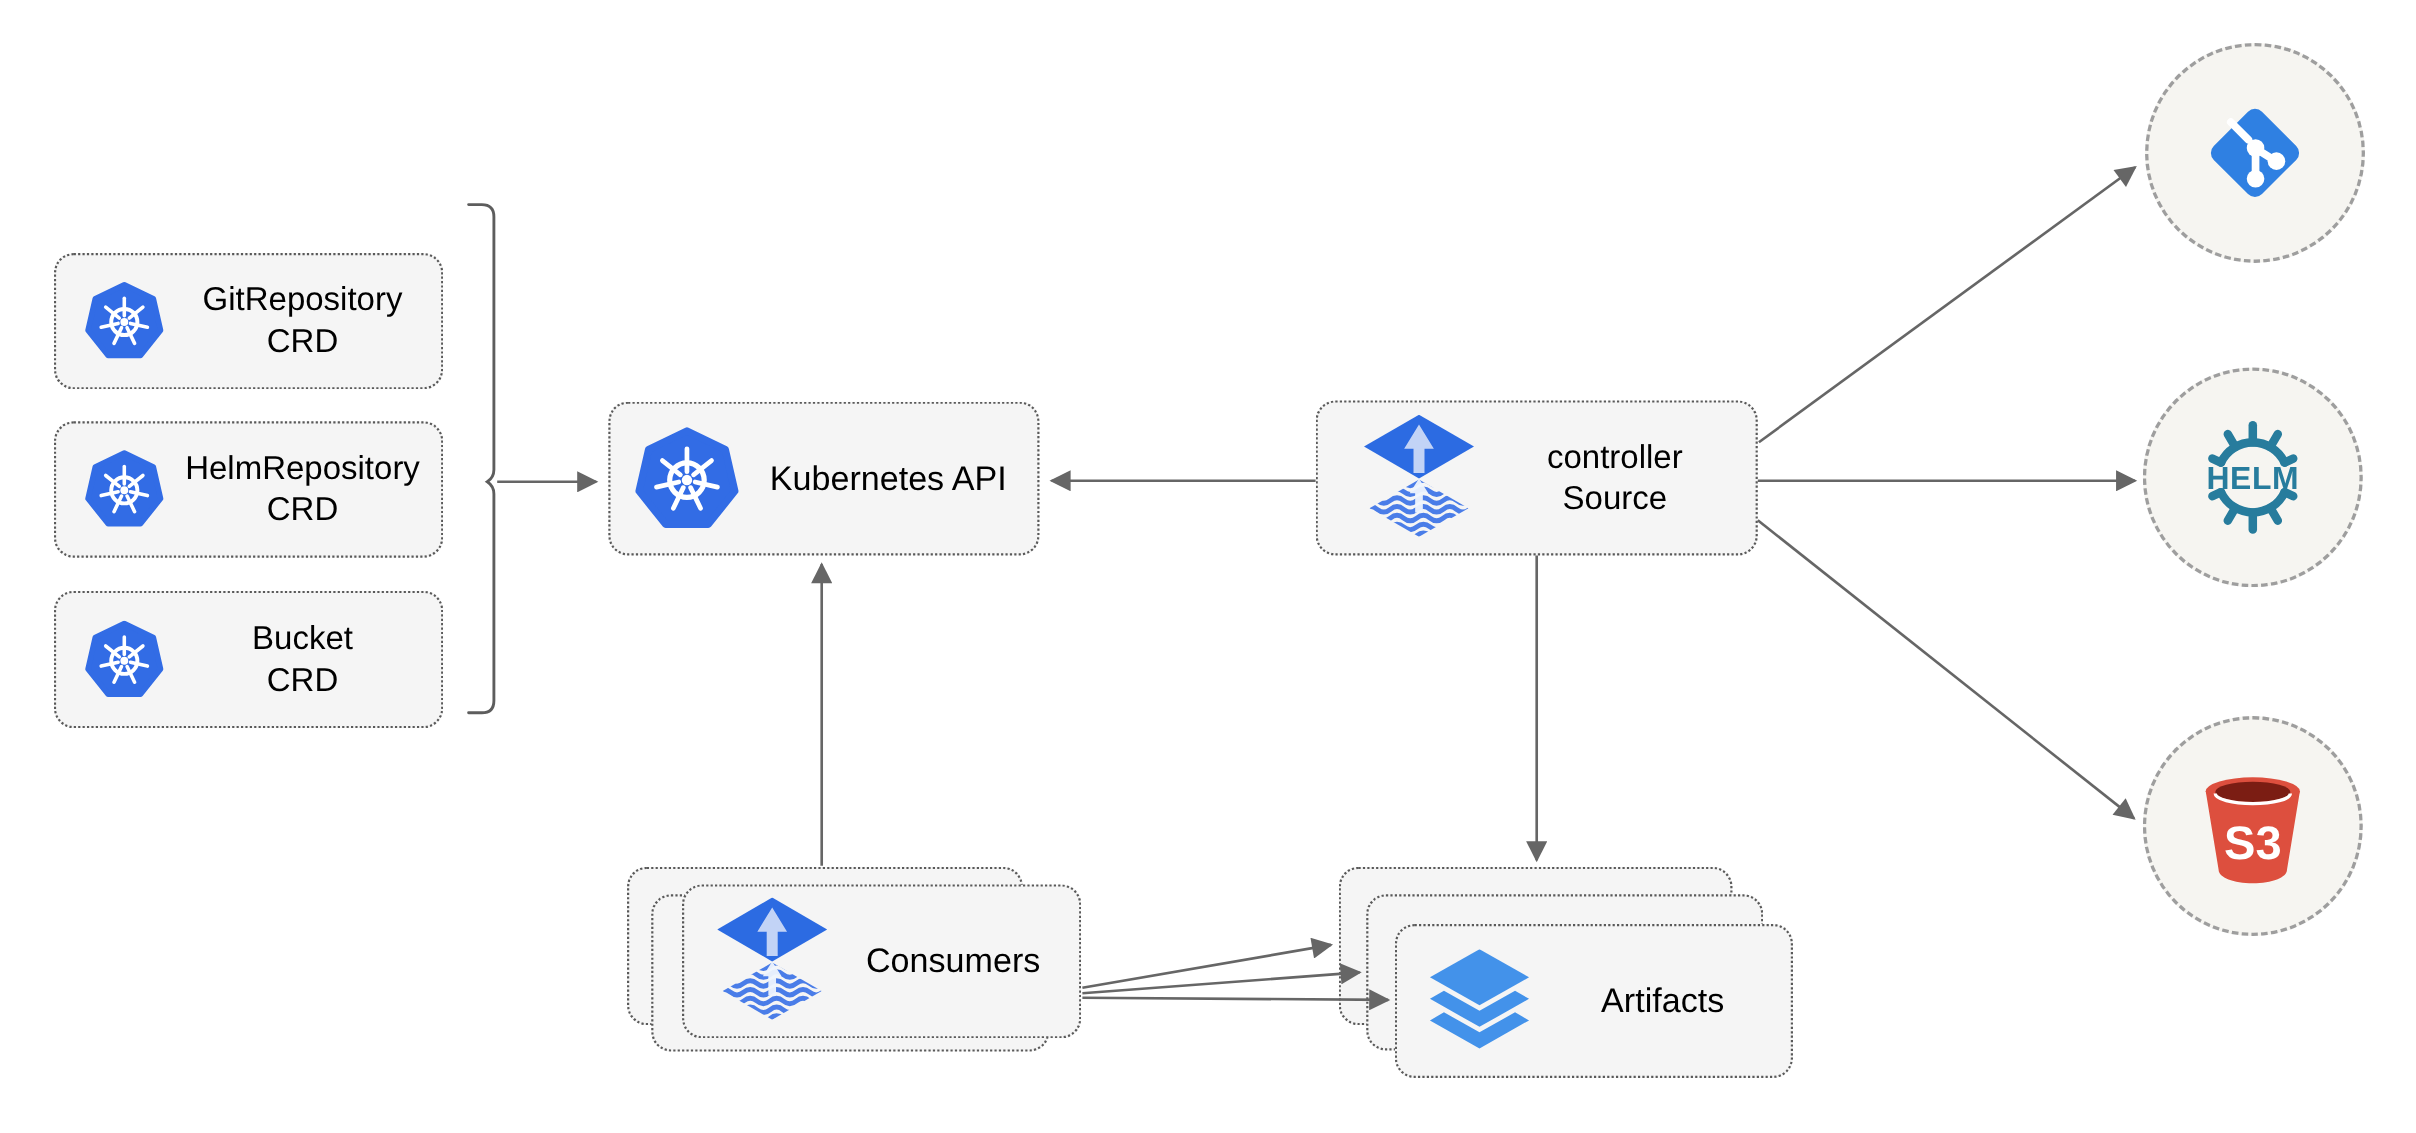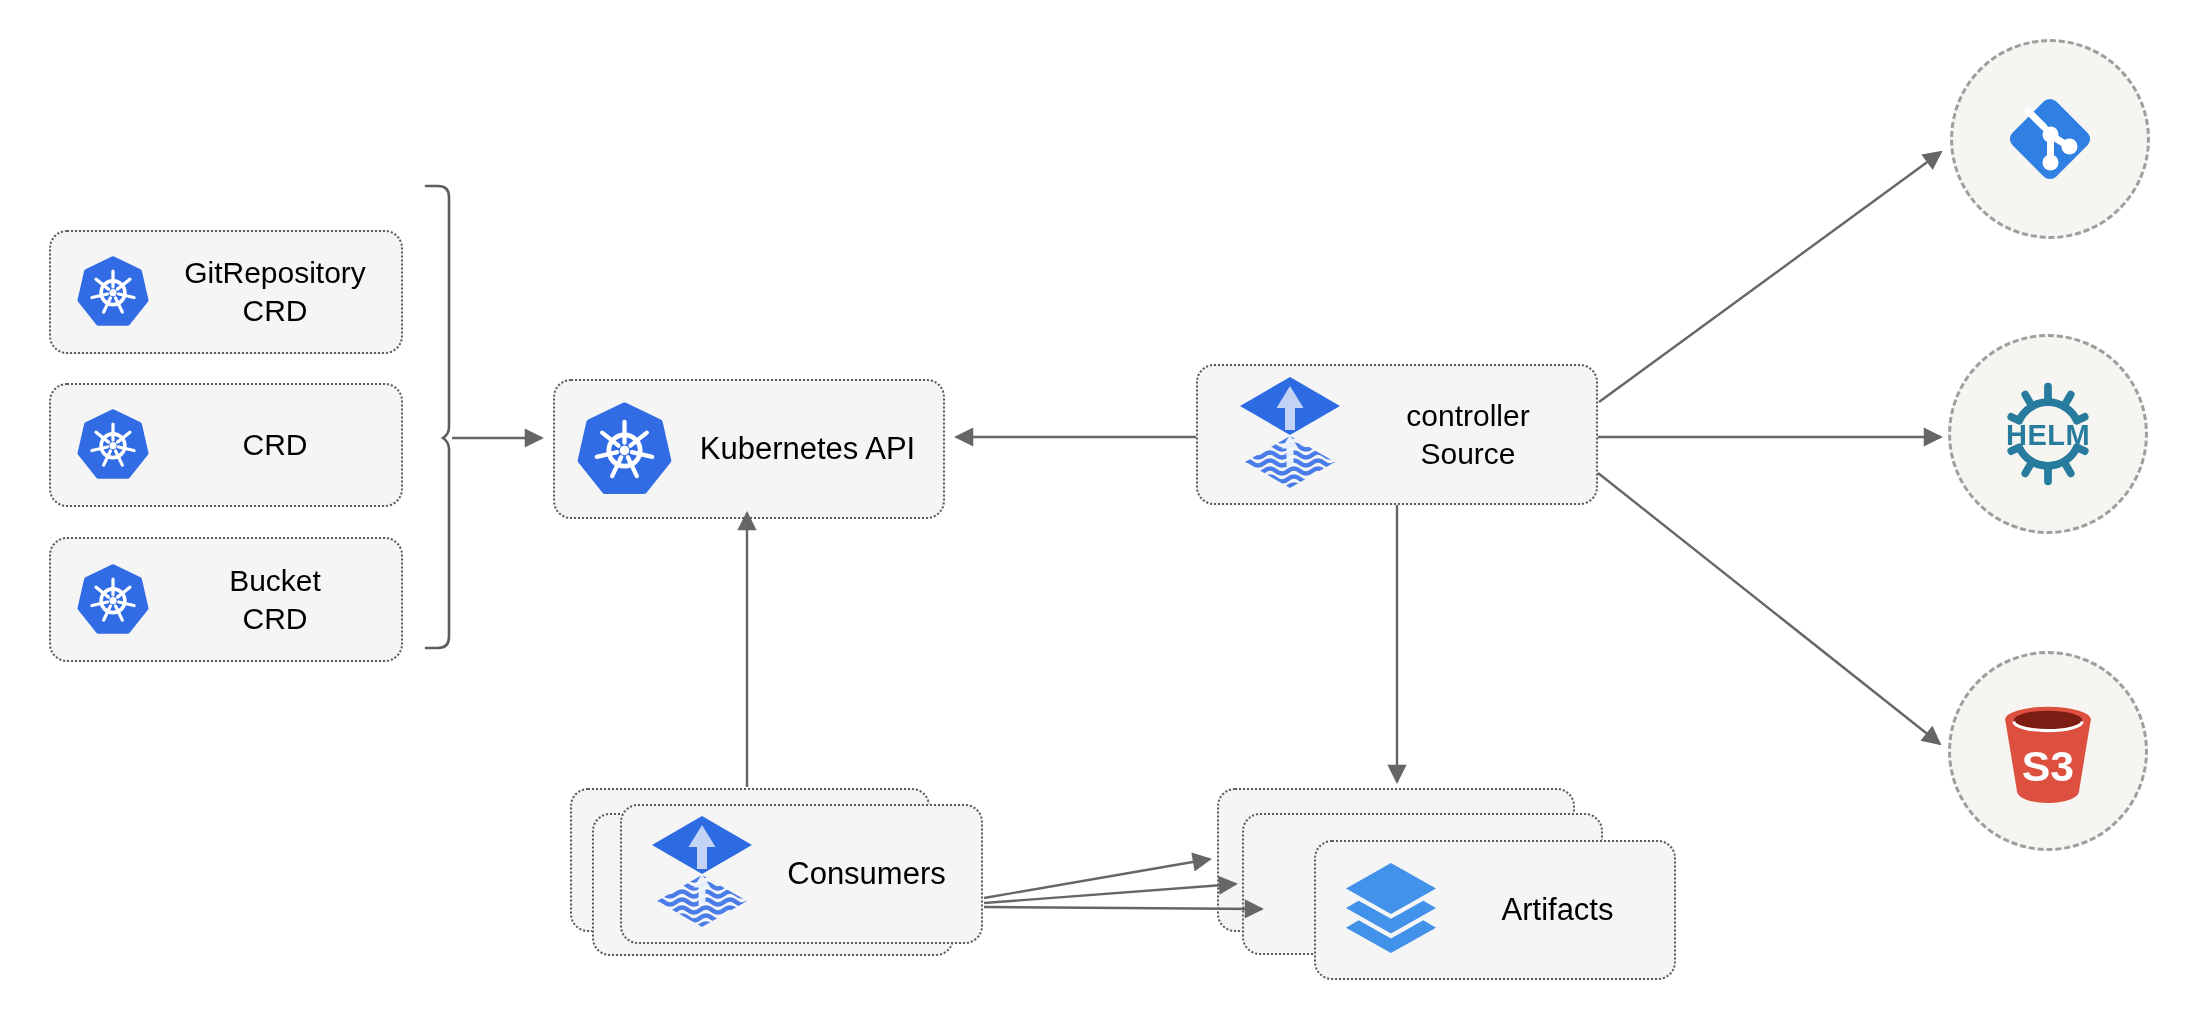--- a/index.html
+++ b/index.html
@@ -150,35 +150,36 @@
       <span class="l">GitRepository</span>
       <span class="l">CRD</span>
     </div>
   </div>
 
   <div class="node" style="left:49px;top:383px;width:354px;height:124px;padding-left:26px">
     <svg class="icon" width="72" height="72" viewBox="0 0 100 100">
         <use href="#k8s-logo"></use>
       </svg>
     <div class="label">
+      <span class="l">HelmRepository</span>
       <span class="l">CRD</span>
     </div>
   </div>
 
   <div class="node" style="left:49px;top:537px;width:354px;height:125px;padding-left:26px">
     <svg class="icon" width="72" height="72" viewBox="0 0 100 100">
         <use href="#k8s-logo"></use>
       </svg>
     <div class="label">
       <span class="l">Bucket</span>
       <span class="l">CRD</span>
     </div>
   </div>
 
-  <div class="node" style="left:553px;top:379px;width:392px;height:140px;padding-left:22px">
+  <div class="node" style="left:553px;top:365px;width:392px;height:140px;padding-left:22px">
     <svg class="icon" width="95" height="95" viewBox="0 0 100 100">
         <use href="#k8s-logo"></use>
       </svg>
     <div class="label single">Kubernetes API</div>
   </div>
 
   <div class="node" style="left:1196px;top:364px;width:402px;height:141px;padding-left:42px">
     <svg class="icon" width="100" height="116" viewBox="0 0 100 116">
         <use href="#flux-logo"></use>
       </svg>
@@ -192,21 +193,21 @@
   <div class="ghost g2" style="left:592px;top:813px;width:362px;height:143px"></div>
   <div class="node" style="left:620px;top:804px;width:363px;height:140px;padding-left:30px">
     <svg class="icon" width="100" height="116" viewBox="0 0 100 116">
         <use href="#flux-logo"></use>
       </svg>
     <div class="label single">Consumers</div>
   </div>
 
   <div class="ghost g1" style="left:1217px;top:788px;width:358px;height:144px"></div>
   <div class="ghost g2" style="left:1242px;top:813px;width:361px;height:142px"></div>
-  <div class="node" style="left:1314px;top:840px;width:362px;height:140px;padding-left:25px">
+  <div class="node" style="left:1268px;top:840px;width:362px;height:140px;padding-left:25px">
     <svg class="icon" width="100" height="94" viewBox="0 0 100 96">
         <use href="#layers-logo"></use>
       </svg>
     <div class="label single">Artifacts</div>
   </div>
 
   <div class="circle" style="left:1950px;top:39px">
     <svg width="100" height="100" viewBox="0 0 100 100">
         <use href="#git-logo"></use>
       </svg>

